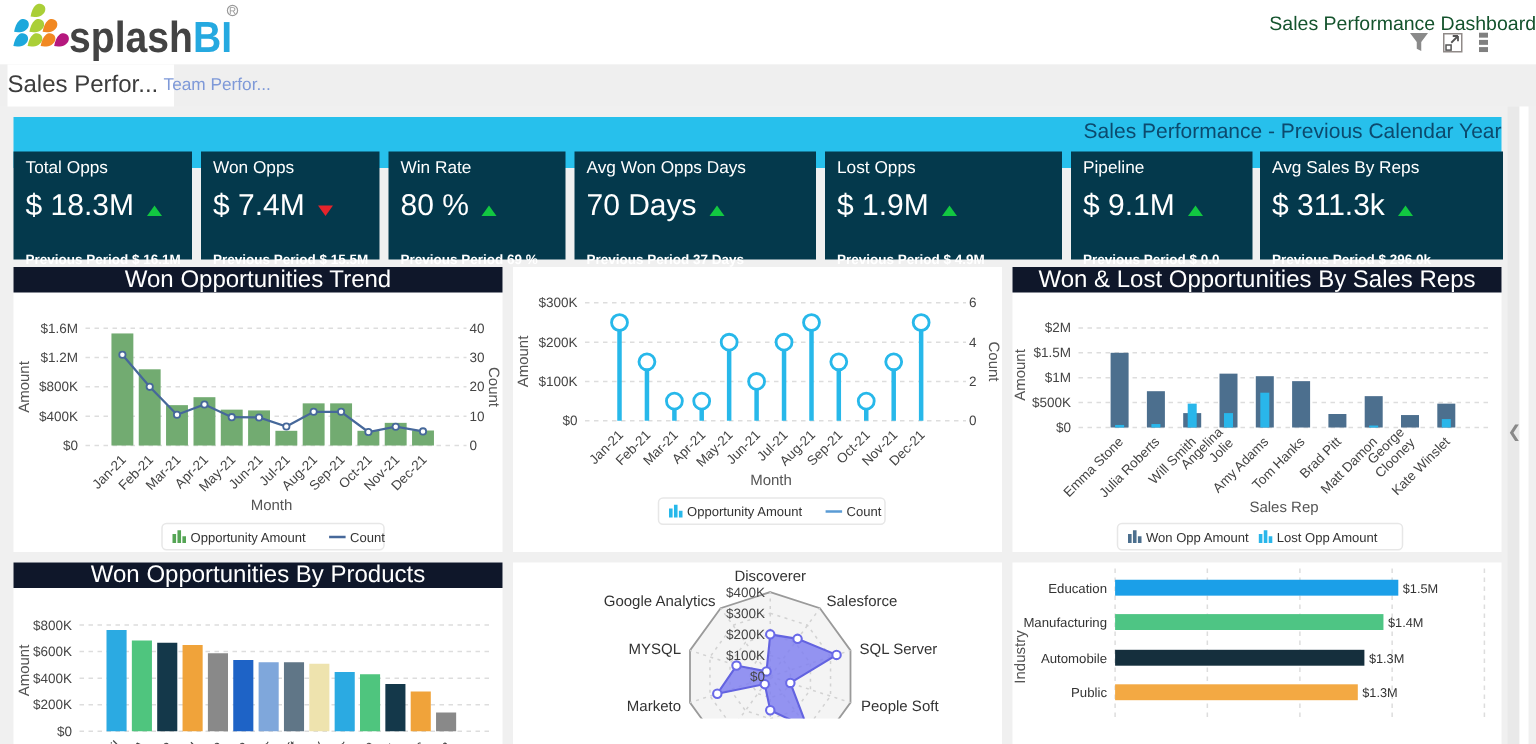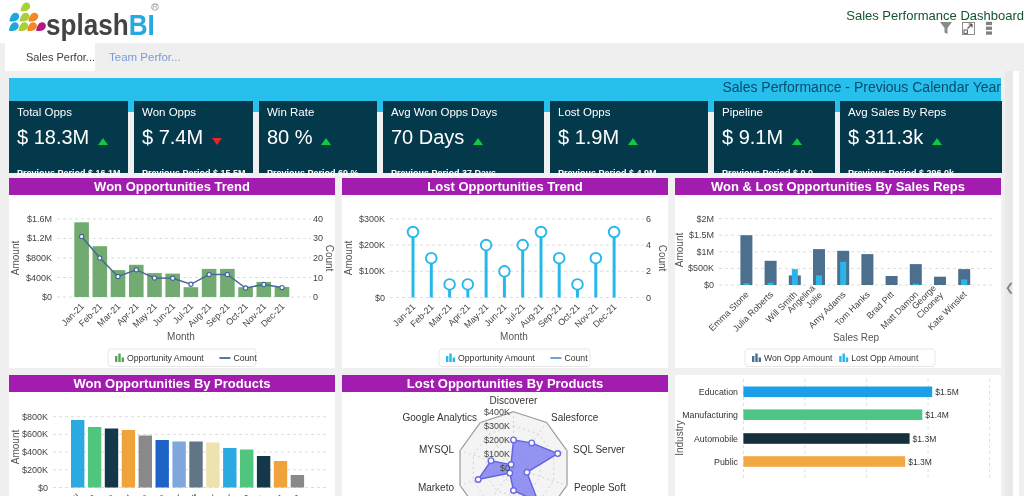--- a/index.html
+++ b/index.html
@@ -1,29 +1,29 @@
 <!DOCTYPE html>
 <html><head><meta charset="utf-8"><style>
 *{margin:0;padding:0;box-sizing:border-box}
 body{width:1024px;height:496px;overflow:hidden;font-family:"Liberation Sans",sans-serif;background:#f0f0f0;position:relative}
 .hdr{position:absolute;left:0;top:0;width:1024px;height:43px;background:#ffffff}
 .htitle{position:absolute;left:0;right:0;top:8px;text-align:right;font-size:13px;color:#14532d}
 .tabs{position:absolute;left:0;top:43px;width:1024px;height:28px;background:#efefef}
-.tab1{position:absolute;left:5px;top:0;width:90px;height:28px;background:#ffffff;color:#3c3c3c;font-size:11px;line-height:28px;text-align:right}
+.tab1{position:absolute;left:5px;top:0;width:111px;height:28px;background:#ffffff;color:#3c3c3c;font-size:16px;line-height:28px;text-align:left}
 .tab2{position:absolute;left:109px;top:0;height:28px;color:#7e99d8;font-size:11.5px;line-height:28px}
 .banner{position:absolute;left:9px;top:78px;width:992px;height:34px;background:#27c0ec;color:#0c4a6e;font-size:14px;line-height:18px;text-align:right}
 .card{position:absolute;top:101px;height:72px;background:#04394c;color:#fff;padding:5px 0 0 8px}
 .ct{font-size:11.5px}
 .cv{font-size:20px;margin-top:8px;white-space:nowrap}
 .cs{font-size:9px;font-weight:bold;margin-top:19px;white-space:nowrap}
 .arr{display:inline-block;width:0;height:0;margin-left:3px}
 .arr.up{border-left:5.5px solid transparent;border-right:5.5px solid transparent;border-bottom:7.5px solid #12c841;vertical-align:-1px}
 .arr.dn{border-left:5.5px solid transparent;border-right:5.5px solid transparent;border-top:7.5px solid #e5242b;vertical-align:-1px}
 .panel{position:absolute;width:326px;background:#ffffff}
-.ptitle{height:17px;background:#a21caf;color:#ffffff;font-size:13px;font-weight:bold;text-align:center;line-height:17px}
+.ptitle{height:17px;background:#0f172a;color:#ffffff;font-size:16px;font-weight:normal;text-align:center;line-height:17px}
 .rightbar{position:absolute;left:1005px;top:71px;width:8px;height:425px;background:#e9e9e9}
 .rightwhite{position:absolute;left:1013px;top:71px;width:6px;height:425px;background:#ffffff}
 .chev{position:absolute;left:1005px;top:281px;font-size:11px;color:#888}
 </style></head><body>
 <div class="hdr">
 <svg style="position:absolute;left:0;top:0" width="170" height="43" viewBox="0 0 170 43">
 <path transform="translate(20.7,2.2) scale(1.0)" d="M -0.3 8.8 C 1.8 9.3 4.9 9.2 6.9 8.1 C 9.3 6.8 10.2 3.9 9.0 2.0 C 7.8 0.1 5.1 -0.3 3.2 1.2 C 1.4 2.7 0.2 5.8 -0.3 8.8 Z" fill="#aacf37"></path>
       <path transform="translate(9.7,12.4) scale(1.0)" d="M -0.3 8.8 C 1.8 9.3 4.9 9.2 6.9 8.1 C 9.3 6.8 10.2 3.9 9.0 2.0 C 7.8 0.1 5.1 -0.3 3.2 1.2 C 1.4 2.7 0.2 5.8 -0.3 8.8 Z" fill="#1da8dc"></path>
       <path transform="translate(19.9,12.4) scale(1.0)" d="M -0.3 8.8 C 1.8 9.3 4.9 9.2 6.9 8.1 C 9.3 6.8 10.2 3.9 9.0 2.0 C 7.8 0.1 5.1 -0.3 3.2 1.2 C 1.4 2.7 0.2 5.8 -0.3 8.8 Z" fill="#aacf37"></path>
       <path transform="translate(28.7,12.4) scale(1.0)" d="M -0.3 8.8 C 1.8 9.3 4.9 9.2 6.9 8.1 C 9.3 6.8 10.2 3.9 9.0 2.0 C 7.8 0.1 5.1 -0.3 3.2 1.2 C 1.4 2.7 0.2 5.8 -0.3 8.8 Z" fill="#f18822"></path>
@@ -143,21 +143,21 @@
       <text x="317" y="63" font-size="10" fill="#555" text-anchor="middle" transform="rotate(90 317 63)">Count</text>
       <text x="172" y="145" font-size="10" fill="#555" text-anchor="middle">Month</text>
       <rect x="99" y="154" width="148" height="17.5" rx="3" fill="#ffffff" stroke="#e7e7e7"></rect>
       <rect x="106" y="161" width="2.4" height="6" fill="#55a555"></rect>
       <rect x="109.3" y="158.5" width="2.4" height="8.5" fill="#55a555"></rect>
       <rect x="112.6" y="162.5" width="2.4" height="4.5" fill="#55a555"></rect>
       <text x="118" y="166.2" font-size="8.7" fill="#333">Opportunity Amount</text>
       <line x1="210.39999999999998" y1="163" x2="221.39999999999998" y2="163" stroke="#46689a" stroke-width="1.8"></line>
       <text x="224.39999999999998" y="166.2" font-size="8.7" fill="#333">Count</text>
     </svg></div>
-<div class="panel" style="left:342px;top:178px;height:190px"><div class="ptitle">Lost Opportunities Trend</div><svg width="326" height="173" viewBox="0 0 326 173">
+<div class="panel" style="left:342px;top:178px;height:190px"><svg width="326" height="173" viewBox="0 0 326 173">
       <line x1="48" y1="102.5" x2="302" y2="102.5" stroke="#dddddd" stroke-dasharray="3,3"></line>
       <text x="43" y="105.5" font-size="9" fill="#444444" text-anchor="end">$0</text>
       <text x="304" y="105.5" font-size="9" fill="#444444">0</text>
       <line x1="48" y1="76.3" x2="302" y2="76.3" stroke="#dddddd" stroke-dasharray="3,3"></line>
       <text x="43" y="79.3" font-size="9" fill="#444444" text-anchor="end">$100K</text>
       <text x="304" y="79.3" font-size="9" fill="#444444">2</text>
       <line x1="48" y1="50.1" x2="302" y2="50.1" stroke="#dddddd" stroke-dasharray="3,3"></line>
       <text x="43" y="53.1" font-size="9" fill="#444444" text-anchor="end">$200K</text>
       <text x="304" y="53.1" font-size="9" fill="#444444">4</text>
       <line x1="48" y1="23.9" x2="302" y2="23.9" stroke="#dddddd" stroke-dasharray="3,3"></line>
@@ -294,21 +294,21 @@
       <text x="173.1" y="105.5" font-size="9" fill="#444444" text-anchor="end" transform="rotate(-45 173.1 105.5)">SQL Server</text>
       <text x="190.0" y="105.5" font-size="9" fill="#444444" text-anchor="end" transform="rotate(-45 190.0 105.5)">PeopleSoft</text>
       <text x="206.9" y="105.5" font-size="9" fill="#444444" text-anchor="end" transform="rotate(-45 206.9 105.5)">Workday</text>
       <text x="223.8" y="105.5" font-size="9" fill="#444444" text-anchor="end" transform="rotate(-45 223.8 105.5)">Discoverer</text>
       <text x="240.7" y="105.5" font-size="9" fill="#444444" text-anchor="end" transform="rotate(-45 240.7 105.5)">Marketo</text>
       <text x="257.6" y="105.5" font-size="9" fill="#444444" text-anchor="end" transform="rotate(-45 257.6 105.5)">MYSQL</text>
       <text x="274.5" y="105.5" font-size="9" fill="#444444" text-anchor="end" transform="rotate(-45 274.5 105.5)">Analytics</text>
       <text x="291.4" y="105.5" font-size="9" fill="#444444" text-anchor="end" transform="rotate(-45 291.4 105.5)">Zoom</text>
       <text x="10" y="55" font-size="10" fill="#555" text-anchor="middle" transform="rotate(-90 10 55)">Amount</text>
     </svg></div>
-<div class="panel" style="left:342px;top:375px;height:121px"><div class="ptitle">Lost Opportunities By Products</div><svg width="326" height="104" viewBox="0 0 326 104">
+<div class="panel" style="left:342px;top:375px;height:121px"><svg width="326" height="104" viewBox="0 0 326 104">
       <polygon points="171.5,19.7 204.6,30.5 225.0,58.6 225.0,93.4 204.6,121.5 171.5,132.3 138.4,121.5 118.0,93.4 118.0,58.6 138.4,30.5" fill="#f4f4f4" stroke="#9a9a9a" stroke-width="1.2"></polygon>
       <polygon points="171.5,61.9 179.8,64.6 184.9,71.7 184.9,80.3 179.8,87.4 171.5,90.1 163.2,87.4 158.1,80.3 158.1,71.7 163.2,64.6" fill="none" stroke="#d2d2d2" stroke-width="1" stroke-dasharray="2,3"></polygon>
       <polygon points="171.5,47.9 188.0,53.2 198.3,67.3 198.3,84.7 188.0,98.8 171.5,104.2 155.0,98.8 144.7,84.7 144.7,67.3 155.0,53.2" fill="none" stroke="#d2d2d2" stroke-width="1" stroke-dasharray="2,3"></polygon>
       <polygon points="171.5,33.8 196.3,41.8 211.7,63.0 211.7,89.0 196.3,110.2 171.5,118.2 146.7,110.2 131.3,89.0 131.3,63.0 146.7,41.8" fill="none" stroke="#d2d2d2" stroke-width="1" stroke-dasharray="2,3"></polygon>
       <line x1="171.5" y1="76.0" x2="171.5" y2="19.7" stroke="#d2d2d2" stroke-width="1" stroke-dasharray="2,3"></line>
       <line x1="171.5" y1="76.0" x2="204.6" y2="30.5" stroke="#d2d2d2" stroke-width="1" stroke-dasharray="2,3"></line>
       <line x1="171.5" y1="76.0" x2="225.0" y2="58.6" stroke="#d2d2d2" stroke-width="1" stroke-dasharray="2,3"></line>
       <line x1="171.5" y1="76.0" x2="225.0" y2="93.4" stroke="#d2d2d2" stroke-width="1" stroke-dasharray="2,3"></line>
       <line x1="171.5" y1="76.0" x2="204.6" y2="121.5" stroke="#d2d2d2" stroke-width="1" stroke-dasharray="2,3"></line>
       <line x1="171.5" y1="76.0" x2="171.5" y2="132.3" stroke="#d2d2d2" stroke-width="1" stroke-dasharray="2,3"></line>

